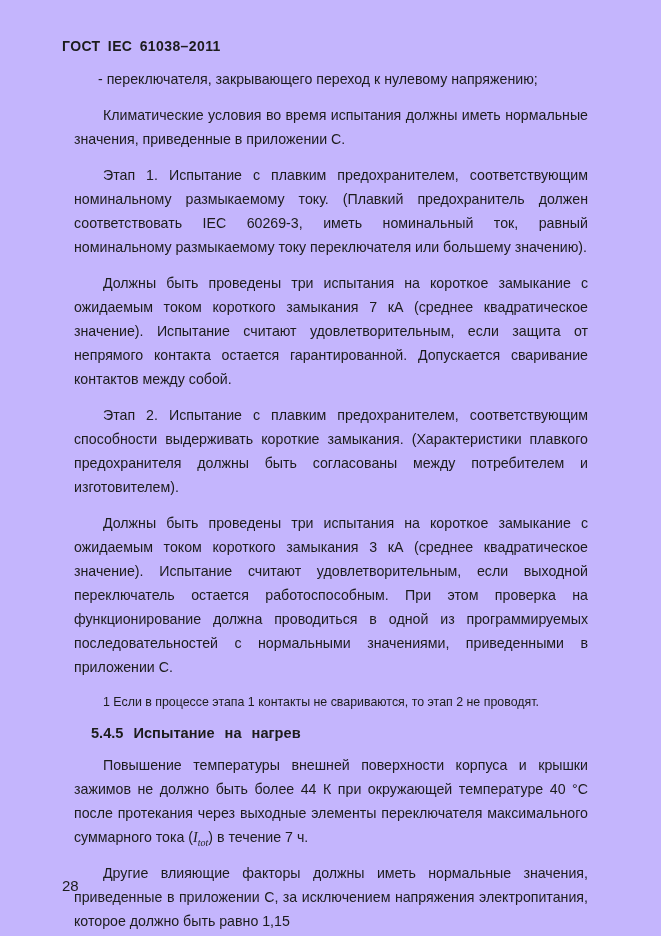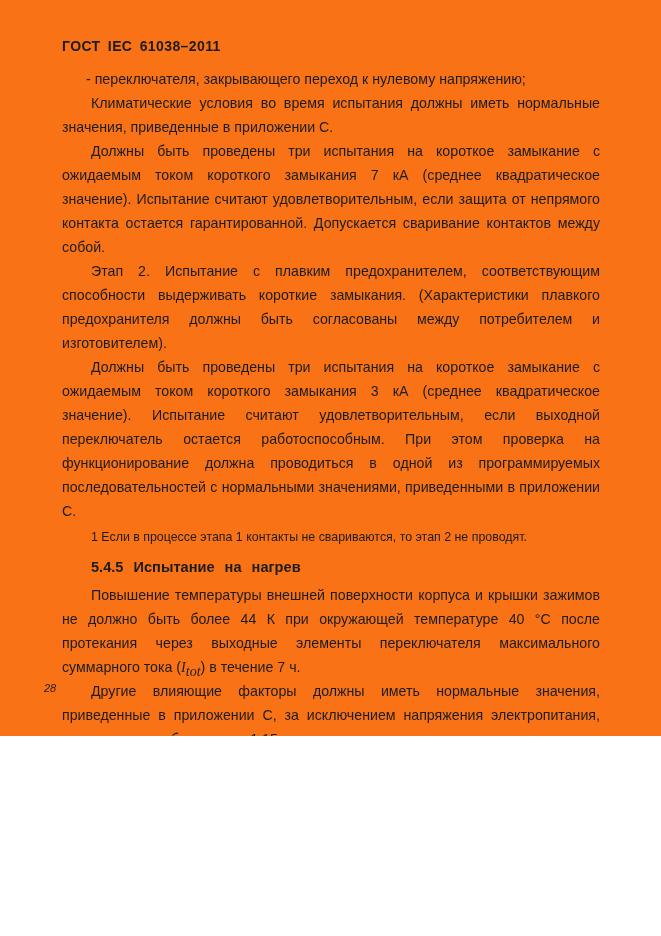--- a/index.html
+++ b/index.html
@@ -1,31 +1,31 @@
 <!DOCTYPE html>
 <html lang="ru"><head>
 <meta charset="utf-8">
 <style>
   html, body { margin: 0; padding: 0; background: #ffffff; }
   .page {
     position: relative;
     width: 661px;
-    height: 736px;
-    background: #f97316;
+    height: 936px;
+    background: #c4b5fd;
     font-family: "Liberation Sans", sans-serif;
     color: #1c1c1c;
     overflow: hidden;
   }
   .content {
     position: absolute;
     left: 62px;
     top: 38px;
     width: 538px;
   }
-  p { margin: 0; }
+  p { margin: 12px; }
   .doc-header {
     font-size: 14px;
     font-weight: bold;
     letter-spacing: 0.4px;
     word-spacing: 3px;
     margin: 0 0 13px 0;
   }
   .list-line {
     font-size: 14.2px;
     line-height: 24px;
@@ -55,43 +55,43 @@
     font-weight: bold;
     word-spacing: 6px;
     text-indent: 29px;
     margin: 11px 0 8px 0;
   }
   .sym {
     font-family: "Liberation Serif", serif;
     font-style: italic;
   }
   .sym sub {
-    font-size: 14px;
+    font-size: 10px;
     line-height: 0;
     font-style: italic;
   }
   .page-number {
     position: absolute;
-    left: 44px;
+    left: 62px;
     bottom: 42px;
-    font-size: 11px;
-    font-style: italic;
+    font-size: 15px;
   }
 </style>
 </head>
 <body>
 
 <div class="page">
   <div class="content">
 
     <p class="doc-header">ГОСТ IEC 61038–2011</p>
 
     <p class="list-line">-  переключателя, закрывающего переход к нулевому напряжению;</p>
 
     <p class="para">Климатические условия во время испытания должны иметь нормальные значения, приведенные в приложении С.</p>
+    <p class="para">Этап 1. Испытание с плавким предохранителем, соответствующим номинальному размыкаемому току. (Плавкий предохранитель должен соответствовать IEC 60269-3, иметь номинальный ток, равный номинальному размыкаемому току переключателя или большему значению).</p>
     <p class="para">Должны быть проведены три испытания на короткое замыкание с ожидаемым током короткого замыкания 7 кА (среднее квадратическое значение). Испытание считают удовлетворительным, если защита от непрямого контакта остается гарантированной. Допускается сваривание контактов между собой.</p>
     <p class="para">Этап 2. Испытание с плавким предохранителем, соответствующим способности выдерживать короткие замыкания. (Характеристики плавкого предохранителя должны быть согласованы между потребителем и изготовителем).</p>
     <p class="para">Должны быть проведены три испытания на короткое замыкание с ожидаемым током короткого замыкания 3 кА (среднее квадратическое значение). Испытание считают удовлетворительным,  если выходной переключатель остается работоспособным. При этом проверка на функционирование должна проводиться в одной из программируемых последовательностей с нормальными значениями, приведенными в приложении С.</p>
 
     <div class="notes">
       <p class="note-item">1  Если в процессе этапа 1 контакты не свариваются, то этап 2 не проводят.</p>
     </div>
 
     <p class="section-heading">5.4.5  Испытание  на  нагрев</p>
 

